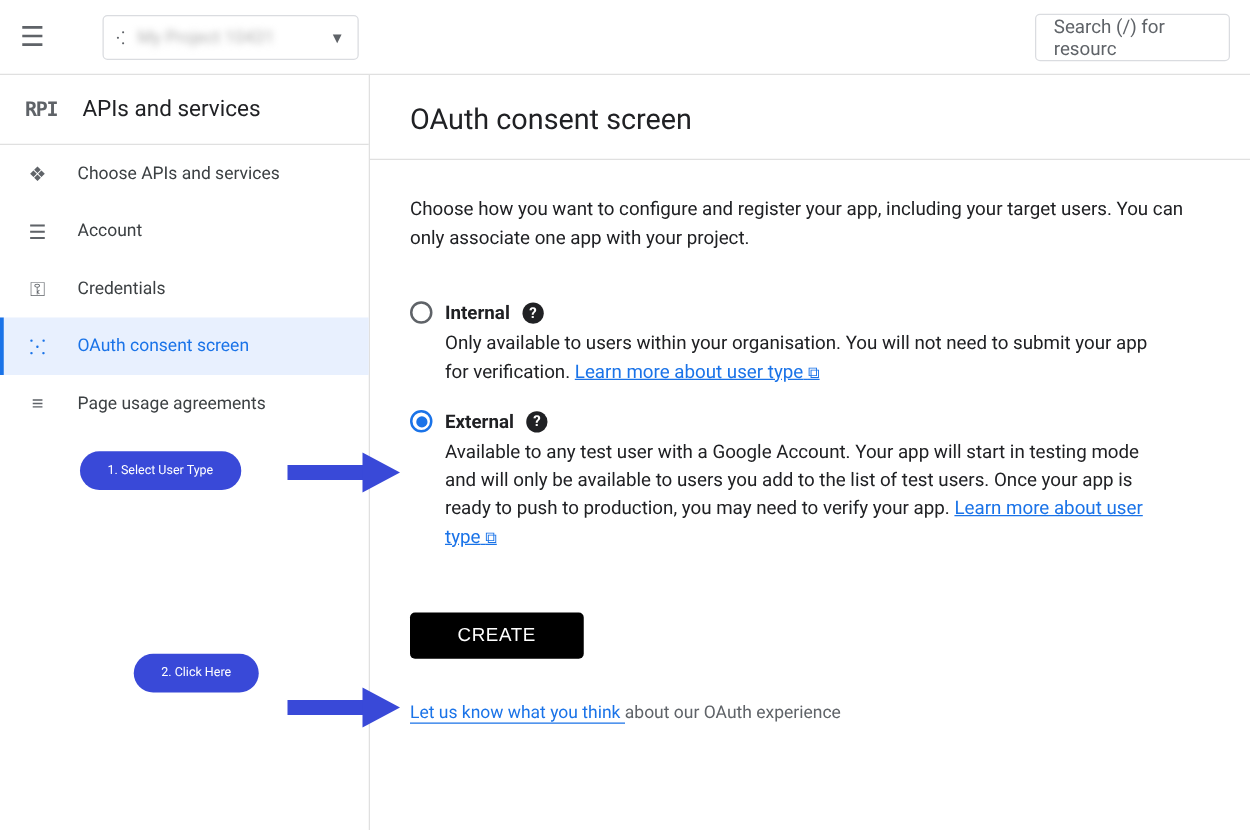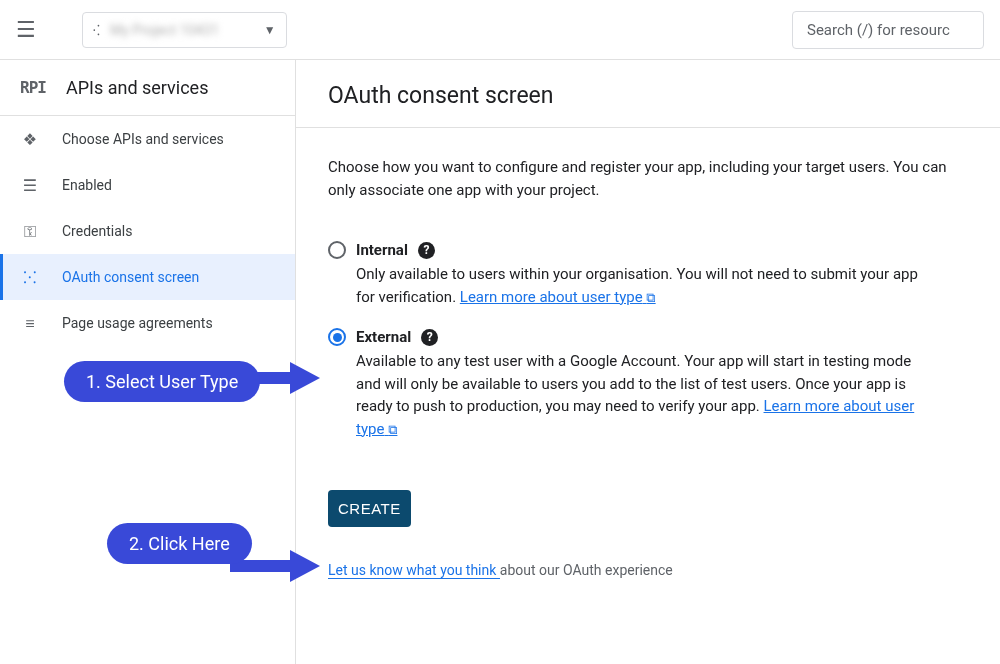--- a/index.html
+++ b/index.html
@@ -12,21 +12,21 @@
     .google-logo span:nth-child(2) { color: #EA4335; }
     .google-logo span:nth-child(3) { color: #FBBC05; }
     .google-logo span:nth-child(4) { color: #4285F4; }
     .google-logo span:nth-child(5) { color: #34A853; }
     .google-logo span:nth-child(6) { color: #EA4335; }
     .cloud-text { color: #5f6368; font-weight: 400; }
     .project-selector { margin-left: 30px; border: 1px solid #dadce0; border-radius: 4px; height: 36px; width: 205px; display: flex; align-items: center; padding: 0 10px; gap: 10px; cursor: pointer; }
     .project-dots { font-size: 14px; color: #5f6368; }
     .project-name { color: #b0b0b0; filter: blur(3px); flex: 1; font-size: 14px; }
     .dropdown-arrow { font-size: 12px; color: #5f6368; }
-    .search-box { margin-left: auto; border: 1px solid #dadce0; border-radius: 4px; height: 38px; width: 192px; padding: 0 14px; display: flex; align-items: center; color: #5f6368; font-size: 15px; }
+    .search-box { margin-left: auto; border: 1px solid #dadce0; border-radius: 4px; height: 38px; width: 156px; padding: 0 14px; display: flex; align-items: center; color: #5f6368; font-size: 15px; }
     
     .content { display: flex; height: calc(100% - 60px); }
     .sidebar { width: 296px; border-right: 1px solid #e0e0e0; position: relative; }
     .sidebar-header { height: 56px; display: flex; align-items: center; padding-left: 20px; gap: 20px; border-bottom: 1px solid #e0e0e0; }
     .api-badge { font-family: monospace; font-weight: bold; font-size: 16px; letter-spacing: -1px; color: #5f6368; }
     .sidebar-title { font-size: 18px; color: #202124; }
     .sidebar-item { height: 46px; display: flex; align-items: center; padding-left: 20px; gap: 22px; cursor: pointer; color: #3c4043; font-size: 14px; }
     .sidebar-item.active { color: #1a73e8; background: #e8f0fe; border-left: 3px solid #1a73e8; padding-left: 17px; }
     .sidebar-icon { width: 20px; display: flex; justify-content: center; color: #5f6368; font-size: 16px; }
     .sidebar-item.active .sidebar-icon { color: #1a73e8; }
@@ -41,25 +41,25 @@
     .radio-row { display: flex; align-items: center; gap: 10px; }
     .radio-circle { width: 18px; height: 18px; border: 2px solid #5f6368; border-radius: 50%; display: flex; align-items: center; justify-content: center; cursor: pointer; }
     .radio-circle.checked { border-color: #1a73e8; }
     .radio-dot { width: 9px; height: 9px; background: #1a73e8; border-radius: 50%; }
     .radio-label { font-weight: 700; font-size: 15px; }
     .help-circle { width: 17px; height: 17px; background: #202124; color: #fff; border-radius: 50%; display: flex; align-items: center; justify-content: center; font-size: 12px; font-weight: bold; cursor: pointer; }
     .radio-desc { margin: 4px 0 20px 28px; font-size: 15px; line-height: 1.5; max-width: 580px; }
     .link { color: #1a73e8; text-decoration: underline; cursor: pointer; }
     .ext-icon { font-size: 13px; }
     
-    .create-btn { background: #0c4a6e; color: #fff; border: none; padding: 10px 10px; font-size: 15px; font-weight: 500; border-radius: 4px; cursor: pointer; margin-top: 30px; letter-spacing: 0.5px; }
+    .create-btn { background: #000000; color: #fff; border: none; padding: 10px 38px; font-size: 15px; font-weight: 500; border-radius: 4px; cursor: pointer; margin-top: 30px; letter-spacing: 0.5px; }
     .feedback { margin-top: 35px; font-size: 14px; color: #5f6368; }
     .feedback .link { border-bottom: 1px solid #1a73e8; text-decoration: none; }
     
-    .annotation { position: absolute; background: #3949d8; color: #fff; padding: 10px 22px; border-radius: 26px; font-size: 18px; font-weight: 400; display: flex; align-items: center; z-index: 10; }
+    .annotation { position: absolute; background: #3949d8; color: #fff; padding: 10px 22px; border-radius: 26px; font-size: 10px; font-weight: 400; display: flex; align-items: center; z-index: 10; }
     .anno1 { left: 64px; top: 361px; }
     .anno2 { left: 107px; top: 523px; }
     .arrow { position: absolute; z-index: 9; }
     .arrow svg { display: block; }
   </style>
 </head>
 <body>
 
 <div class="topbar">
   <span class="menu-icon">☰</span>
@@ -78,21 +78,21 @@
     <div class="sidebar-header">
       <span class="api-badge">RPI</span>
       <span class="sidebar-title">APIs and services</span>
     </div>
     <div class="sidebar-item">
       <span class="sidebar-icon">❖</span>
       <span>Choose APIs and services</span>
     </div>
     <div class="sidebar-item">
       <span class="sidebar-icon">☰</span>
-      <span>Enabled</span>
+      <span>Account</span>
     </div>
     <div class="sidebar-item">
       <span class="sidebar-icon">⚿</span>
       <span>Credentials</span>
     </div>
     <div class="sidebar-item active">
       <span class="sidebar-icon">⁙</span>
       <span>OAuth consent screen</span>
     </div>
     <div class="sidebar-item">

